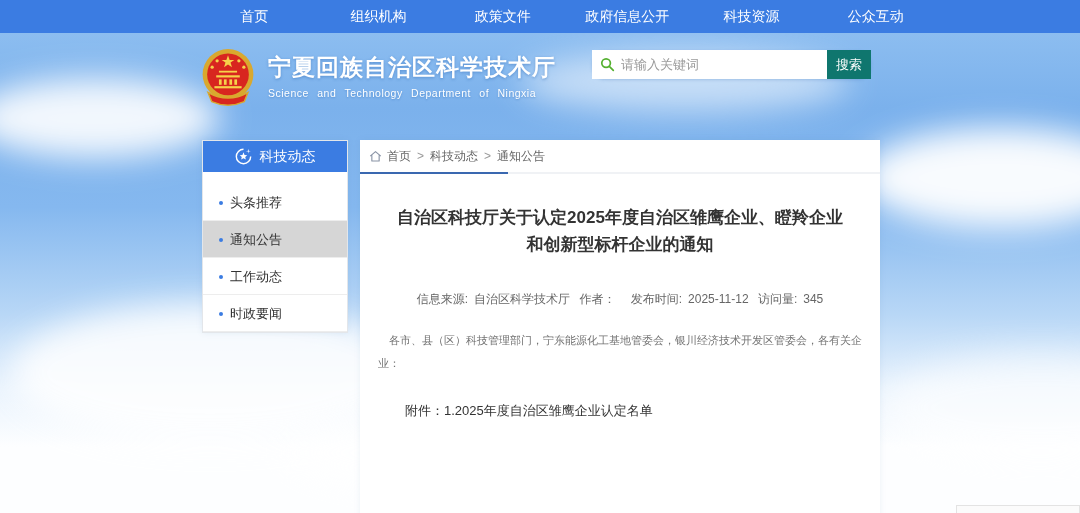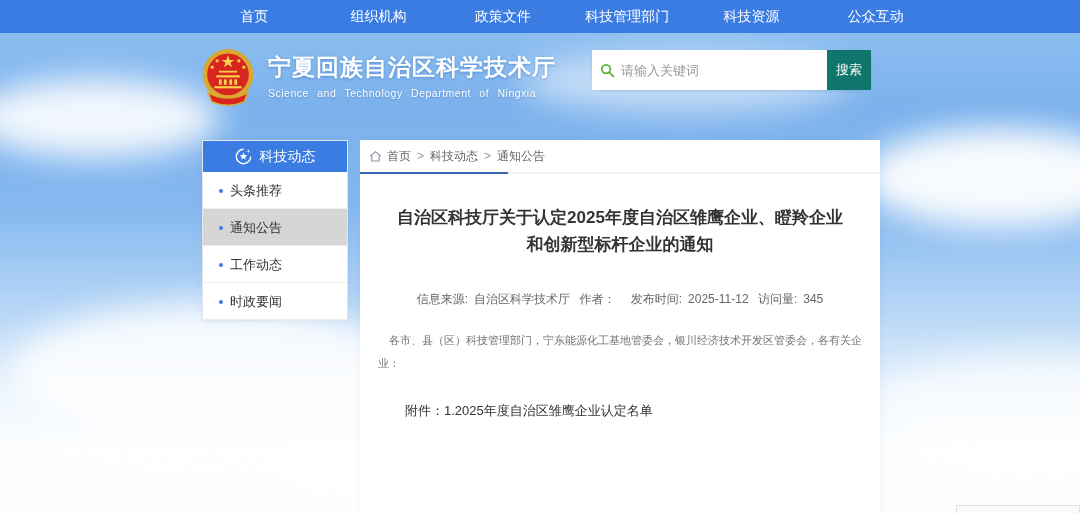--- a/index.html
+++ b/index.html
@@ -30,32 +30,32 @@
   .brand-text { padding-top:5px; }
   .site-title { font-size:23px; font-weight:bold; color:#ffffff; letter-spacing:1px;
     text-shadow:0 1px 3px rgba(30,90,170,.45); white-space:nowrap; }
   .site-sub { margin-top:4px; font-size:10.5px; color:#ffffff; letter-spacing:.5px; word-spacing:5px;
     text-shadow:0 1px 2px rgba(30,90,170,.4); white-space:nowrap; }
   .header-right { position:absolute; left:592px; top:17px; width:279px; }
   .meta-row { display:flex; justify-content:space-between; align-items:center; font-size:12px; margin-bottom:10px; }
   .today { color:#2f63c0; }
   .quick-links { display:flex; gap:8px; }
   .quick-link { color:#3c567e; cursor:pointer; }
-  .search-row { display:flex; height:40px; box-shadow:0 1px 3px rgba(60,110,180,.25);border-radius:13px; }
+  .search-row { display:flex; height:29px; box-shadow:0 1px 3px rgba(60,110,180,.25);border-radius:13px; }
   .search-box { flex:1; background:#ffffff; display:flex; align-items:center; padding:0 8px; gap:6px; }
   .search-box input { border:none; outline:none; flex:1; font-size:13px; color:#333;
     font-family:"Liberation Sans",sans-serif; background:transparent; }
   .search-box input::placeholder { color:#9a9a9a; }
   .search-btn { width:44px; border:none; background:#0f766e; color:#fff; font-size:13px; cursor:pointer;
     font-family:"Liberation Sans",sans-serif; }
   
   .layout { position:absolute; left:202px; top:140px; display:flex; gap:12px; align-items:flex-start; z-index:10; }
   .sidebar { width:146px; background:#ffffff; border:1px solid #e3e6ea; box-shadow:0 0 6px rgba(90,130,180,.10); }
   .sidebar-head { height:31px; background:#3b7ce2; color:#fff; display:flex; align-items:center; justify-content:center; gap:8px; font-size:14px; }
-  .side-list { list-style:none; }
+  .side-list { list-style:none;margin-top:12px; }
   .side-item { position:relative; height:37px; line-height:37px; padding-left:27px; font-size:13px; color:#333;
     border-bottom:1px solid #ededed; cursor:pointer; }
   .side-item::before { content:""; position:absolute; left:16px; top:17px; width:4px; height:4px; border-radius:50%; background:#3b7ce2; }
   .side-item.active { background:#d6d6d6; }
   .main { width:520px; background:#ffffff; height:470px; box-shadow:0 0 6px rgba(90,130,180,.10); }
   .breadcrumb-row { height:32px; display:flex; align-items:center; gap:5px; padding:0 9px; font-size:12px; color:#666; }
   .crumb { cursor:pointer; }
   .crumb-sep { color:#999; margin:0 1px; }
   .crumb-rule { height:2px; background:#f0f2f5; position:relative; }
   .crumb-rule .accent { position:absolute; left:0; top:0; width:148px; height:2px; background:#3a68b0; }
@@ -85,21 +85,21 @@
 
 <div class="topnav">
   <ul class="topnav-inner">
 
       <li class="nav-item">首页</li>
 
       <li class="nav-item">组织机构</li>
 
       <li class="nav-item">政策文件</li>
 
-      <li class="nav-item">科技管理部门</li>
+      <li class="nav-item">政府信息公开</li>
 
       <li class="nav-item">科技资源</li>
 
       <li class="nav-item">公众互动</li>
     </ul>
 </div>
 
 <div class="header">
   <div class="brand">
     <svg class="emblem" viewBox="0 0 64 68">

